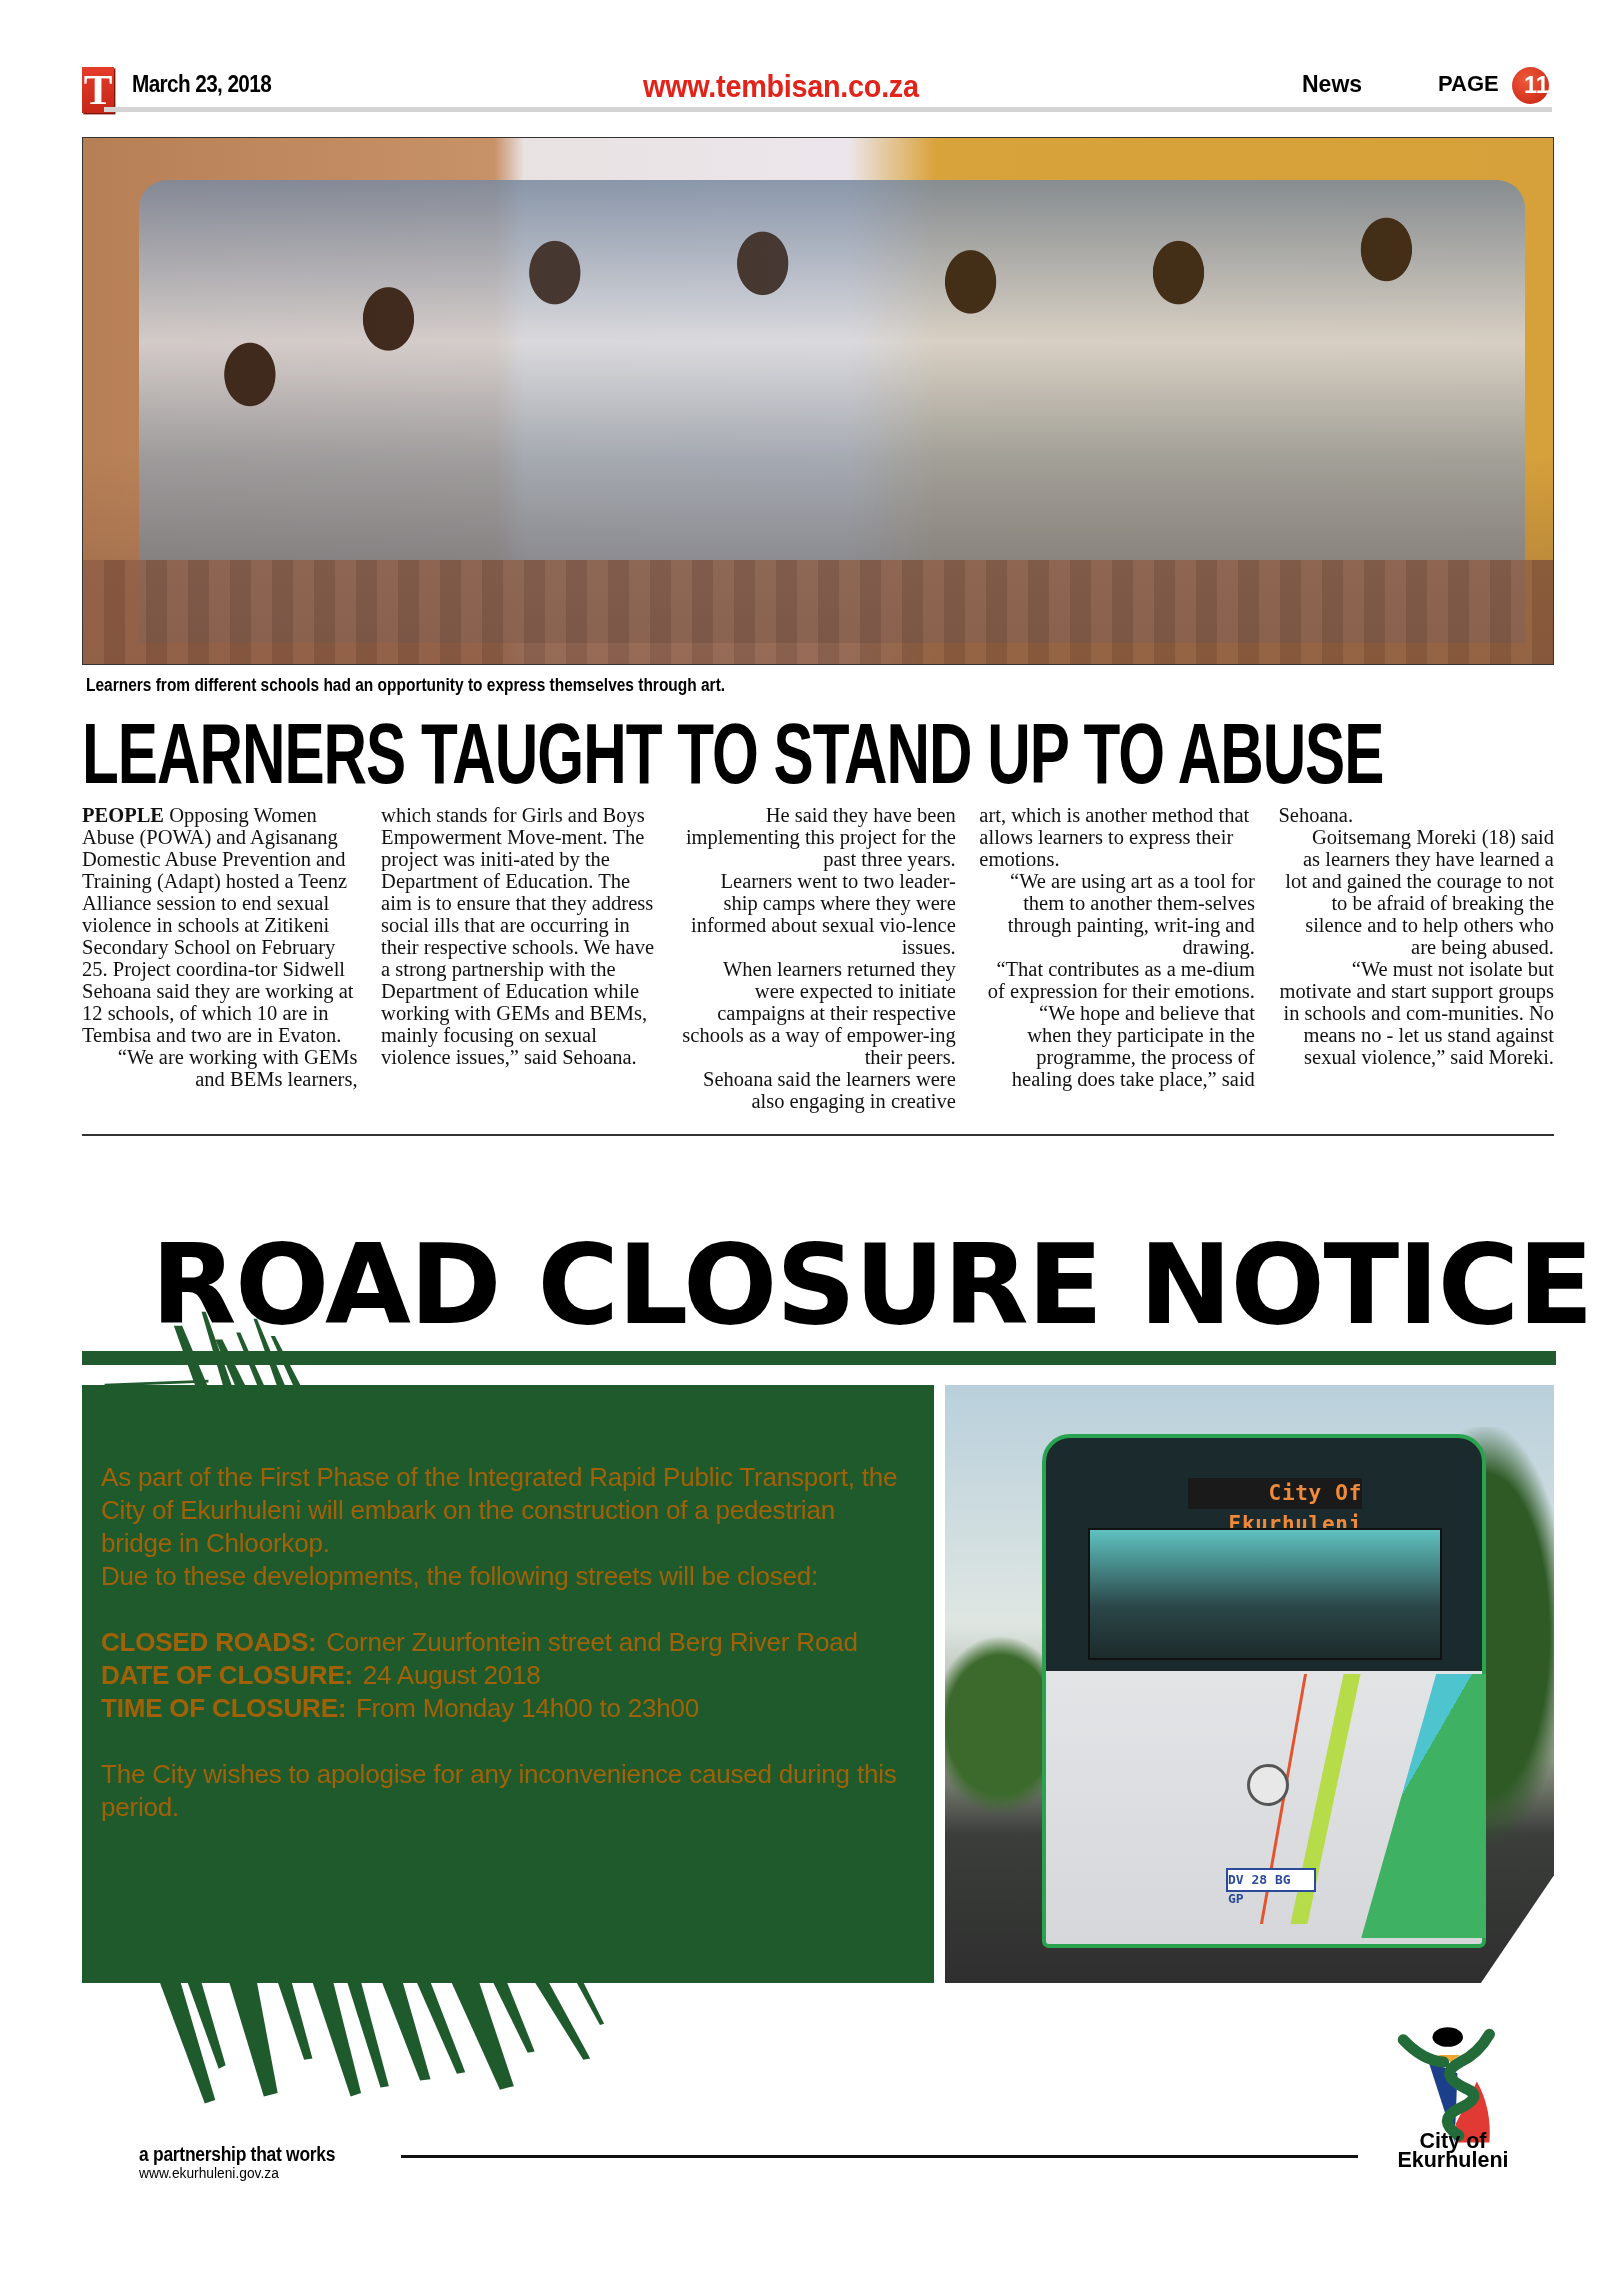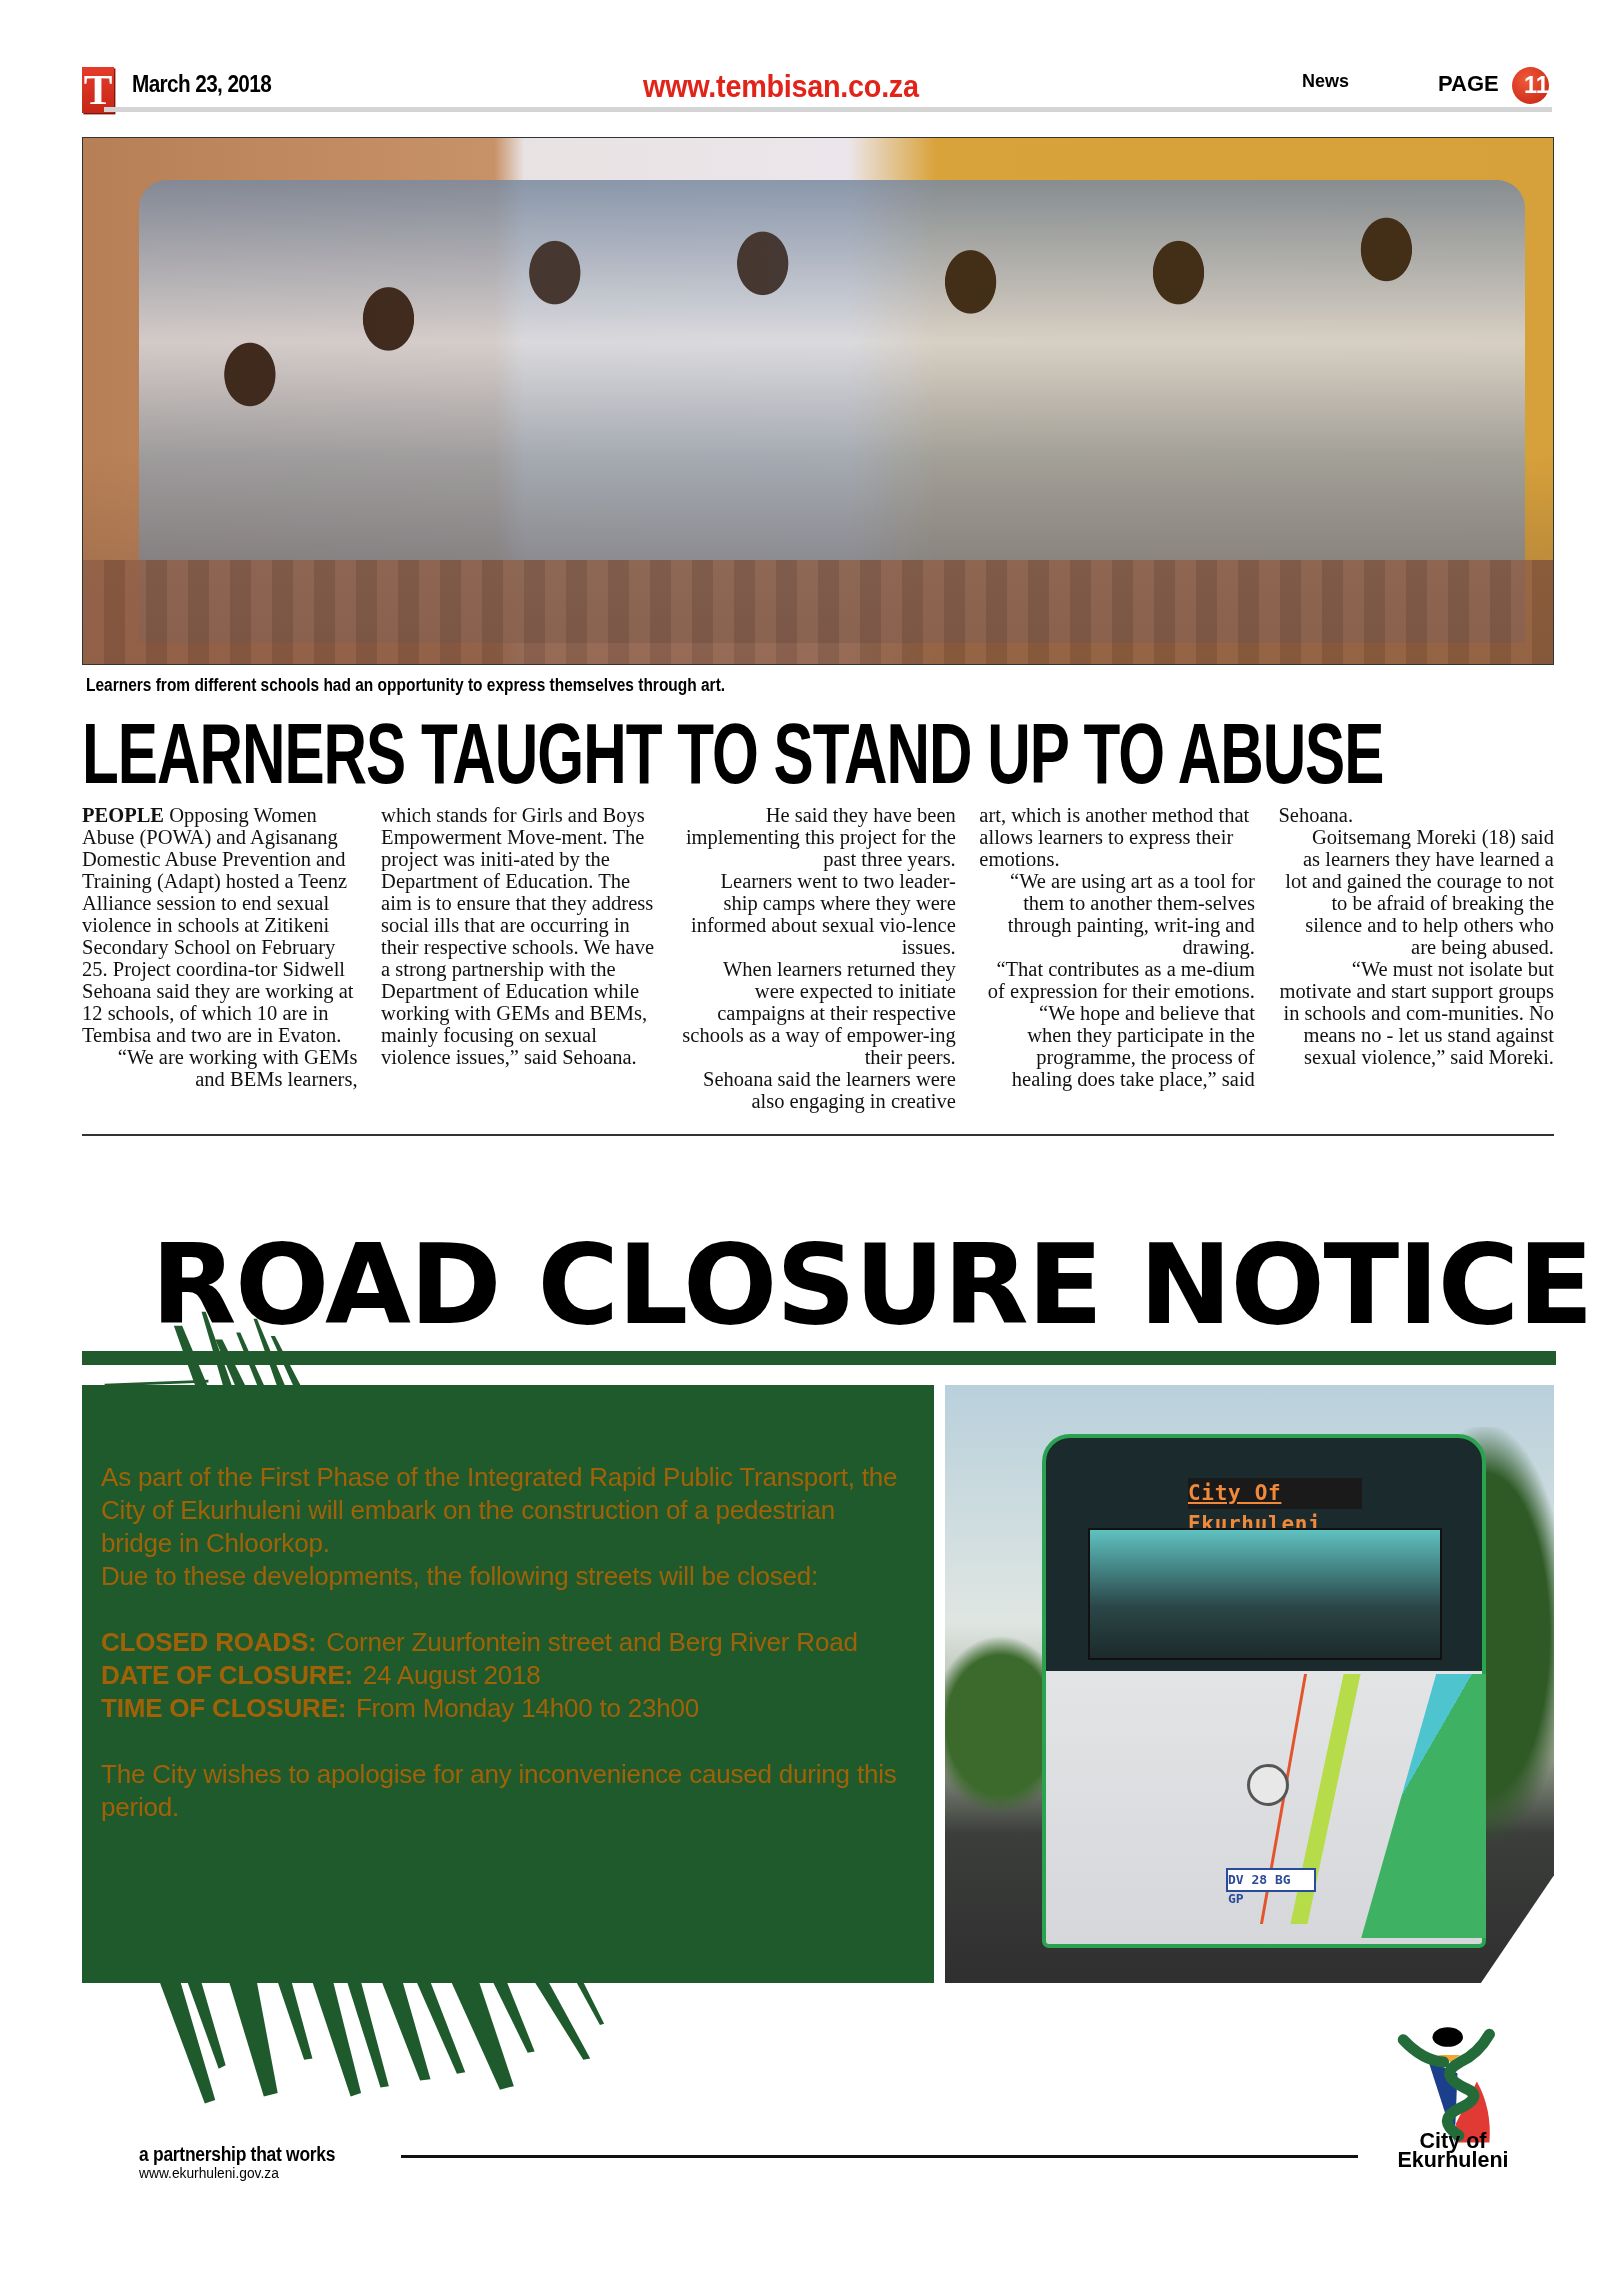--- a/index.html
+++ b/index.html
@@ -10,21 +10,21 @@
     .masthead { position: absolute; left: 82px; top: 67px; width: 1472px; height: 49px; }
     .logo-t {
       position: absolute; left: 0; top: 0; width: 32px; height: 46px;
       background: linear-gradient(#e53b2b, #c62617);
       color: #fff; font-family: "Liberation Serif", serif; font-weight: bold;
       font-size: 43px; line-height: 46px; text-align: center;
       box-shadow: 1.4px 1.4px 0 #7a160c;
     }
     .date { position: absolute; left: 50px; top: 4.2px; font-size: 23.6px; font-weight: bold; letter-spacing: -0.7px; transform: scaleX(0.88); transform-origin: left; }
     .site-url { position: absolute; left: 561px; top: 1.4px; font-size: 32px; font-weight: bold; color: #e2231a; letter-spacing: -0.3px; transform: scaleX(0.9); transform-origin: left; }
-    .section { position: absolute; left: 1220px; top: 4.2px; font-size: 18px; font-weight: bold; }
+    .section { position: absolute; left: 1220px; top: 4.2px; font-size: 23px; font-weight: bold; }
     .page-label { position: absolute; left: 1356px; top: 4.2px; font-size: 22px; font-weight: bold; }
     .page-num {
       position: absolute; left: 1430px; top: 0; width: 37px; height: 37px; border-radius: 50%;
       background: radial-gradient(circle at 40% 35%, #f05a3a, #c4200f);
       color: #fff; font-weight: bold; font-size: 23.6px; line-height: 37px; text-align: right;
     }
     .masthead-rule { position: absolute; left: 104px; top: 107px; width: 1448px; height: 4.9px; background: #d4d4d4; }
 
     
     .photo {
@@ -101,21 +101,21 @@
     }
     .bus-photo .trees-l { position: absolute; left: -14px; top: 250px; width: 139px; height: 180px; background: radial-gradient(ellipse at 50% 50%, #3c6a2c 55%, transparent 70%); }
     .bus-photo .trees-r { position: absolute; right: -14px; top: 42px; width: 167px; height: 416px; background: radial-gradient(ellipse at 50% 50%, #2f5a26 55%, transparent 72%); }
     .bus-body {
       position: absolute; left: 97px; top: 49px; width: 444px; height: 514px;
       background: linear-gradient(180deg, #1b2a2c 0%, #1b2a2c 46%, #e3e4e6 46%, #d6d7da 100%);
       border-radius: 28px 28px 7px 7px; border: 4.2px solid #2aa351;
     }
     .bus-sign {
       position: absolute; left: 142px; top: 40px; width: 174px; height: 30.5px; background: #1a1a1a;
-      color: #f08a3a; font-family: "DejaVu Sans Mono", monospace; font-weight: bold; font-size: 21px; line-height: 30.5px; text-align: left; letter-spacing: 0.7px; text-decoration: underline;
+      color: #f08a3a; font-family: "DejaVu Sans Mono", monospace; font-weight: bold; font-size: 21px; line-height: 30.5px; text-align: right; letter-spacing: 0.7px;
     }
     .bus-windshield { position: absolute; left: 42px; top: 90px; width: 354px; height: 132px; background: linear-gradient(180deg, #5ec2c0 0%, #2b4648 60%, #1c2a2a 100%); border: 2.8px solid #111; }
     .bus-stripe-g { position: absolute; left: 271px; top: 236px; width: 16.7px; height: 250px; background: #b7dc4a; transform: skewX(-12deg); }
     .bus-stripe-r { position: absolute; left: 236px; top: 236px; width: 2.8px; height: 250px; background: #e5532d; transform: skewX(-10deg); }
     .bus-swoosh { position: absolute; right: -4.2px; top: 236px; width: 125px; height: 264px; background: linear-gradient(120deg, #4ec4cf 0 40%, #3eb162 40% 100%); clip-path: polygon(60% 0, 100% 0, 100% 100%, 0 100%); }
     .bus-emblem { position: absolute; left: 201px; top: 326px; width: 42px; height: 42px; border-radius: 50%; border: 3.5px solid #555; background: #e8e8e8; }
     .bus-plate {
       position: absolute; left: 180px; top: 430px; width: 90px; height: 23.6px; background: #fff; border: 2.1px solid #2b4b9a;
       color: #2b4b9a; font-family: "DejaVu Sans Mono", monospace; font-weight: bold; font-size: 13px; line-height: 19.4px; text-align: left;
     }

